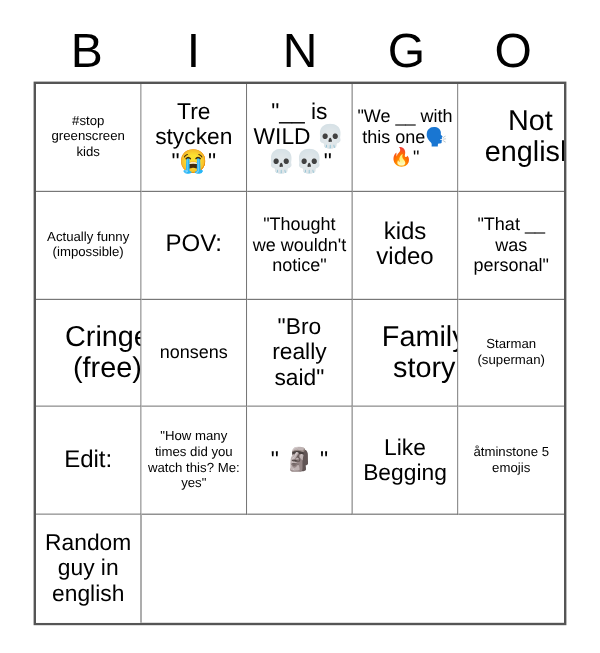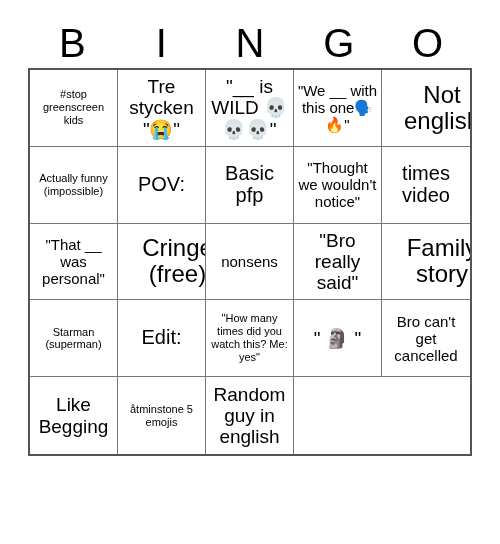--- a/index.html
+++ b/index.html
@@ -37,21 +37,21 @@
     font-weight: 400;
     letter-spacing: 0;
     color: #000;
     font-family: "Liberation Sans", sans-serif;
   }
   #grid {
     position: absolute;
     left: 28px;
     top: 68px;
     width: 444px;
-    height: 388px;
+    height: 453px;
     display: grid;
     grid-template-columns: repeat(5, 1fr);
     grid-template-rows: repeat(5, 1fr);
     border-top: 2px solid #555555;
     border-left: 2px solid #555555;
     border-right: 2px solid #555555;
     border-bottom: 2px solid #555555;
     box-sizing: border-box;
     background: #ffffff;
   }
@@ -117,29 +117,26 @@
 
     <div class="cell fs-xl">
         <span class="cell-text">Not english</span>
       </div>
     <div class="cell fs-s">
         <span class="cell-text">Actually funny (impossible)</span>
       </div>
     <div class="cell fs-xxl">
         <span class="cell-text">POV:</span>
       </div>
-    <div class="cell fs-xxl">
-        <span class="cell-text">Basic pfp</span>
-      </div>
     <div class="cell fs-m">
         <span class="cell-text">"Thought we wouldn't notice"</span>
       </div>
 
     <div class="cell fs-xxl">
-        <span class="cell-text">times video</span>
+        <span class="cell-text">kids video</span>
       </div>
     <div class="cell fs-m">
         <span class="cell-text">"That __ was personal"</span>
       </div>
     <div class="cell fs-xl">
         <span class="cell-text">Cringe (free)</span>
       </div>
     <div class="cell fs-m">
         <span class="cell-text">nonsens</span>
       </div>
@@ -156,23 +153,20 @@
     <div class="cell fs-xxl">
         <span class="cell-text">Edit:</span>
       </div>
     <div class="cell fs-xs">
         <span class="cell-text">"How many times did you watch this? Me: yes"</span>
       </div>
     <div class="cell fs-l">
         <span class="cell-text">" 🗿 "</span>
       </div>
 
-    <div class="cell fs-m">
-        <span class="cell-text">Bro can't get cancelled</span>
-      </div>
     <div class="cell fs-l">
         <span class="cell-text">Like Begging</span>
       </div>
     <div class="cell fs-s">
         <span class="cell-text">åtminstone 5 emojis</span>
       </div>
     <div class="cell fs-l">
         <span class="cell-text">Random guy in english</span>
       </div>
   </div>

